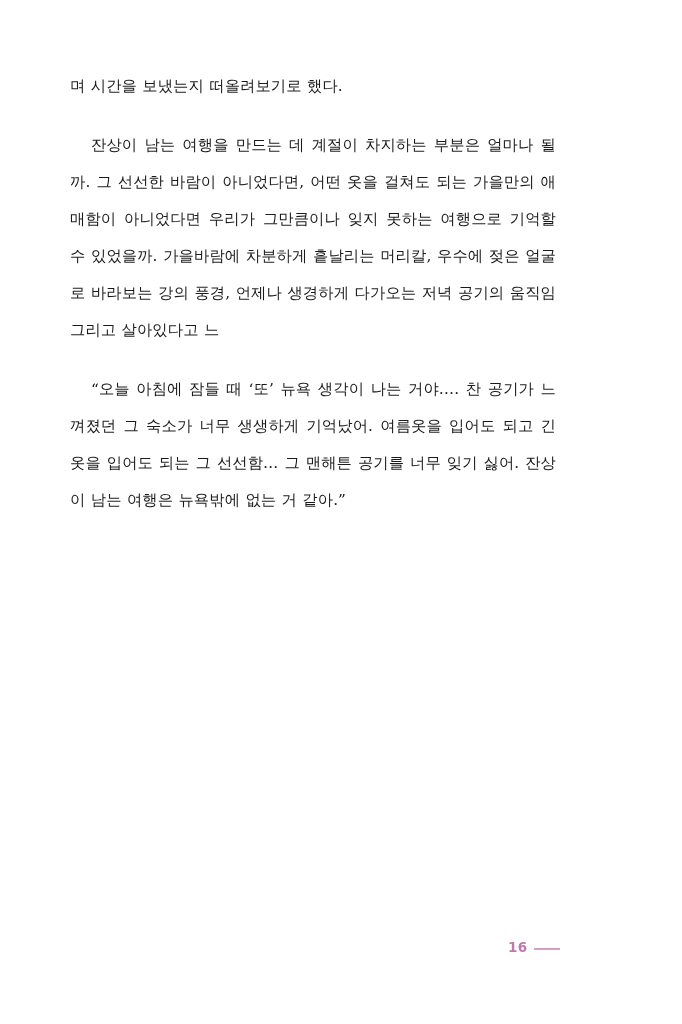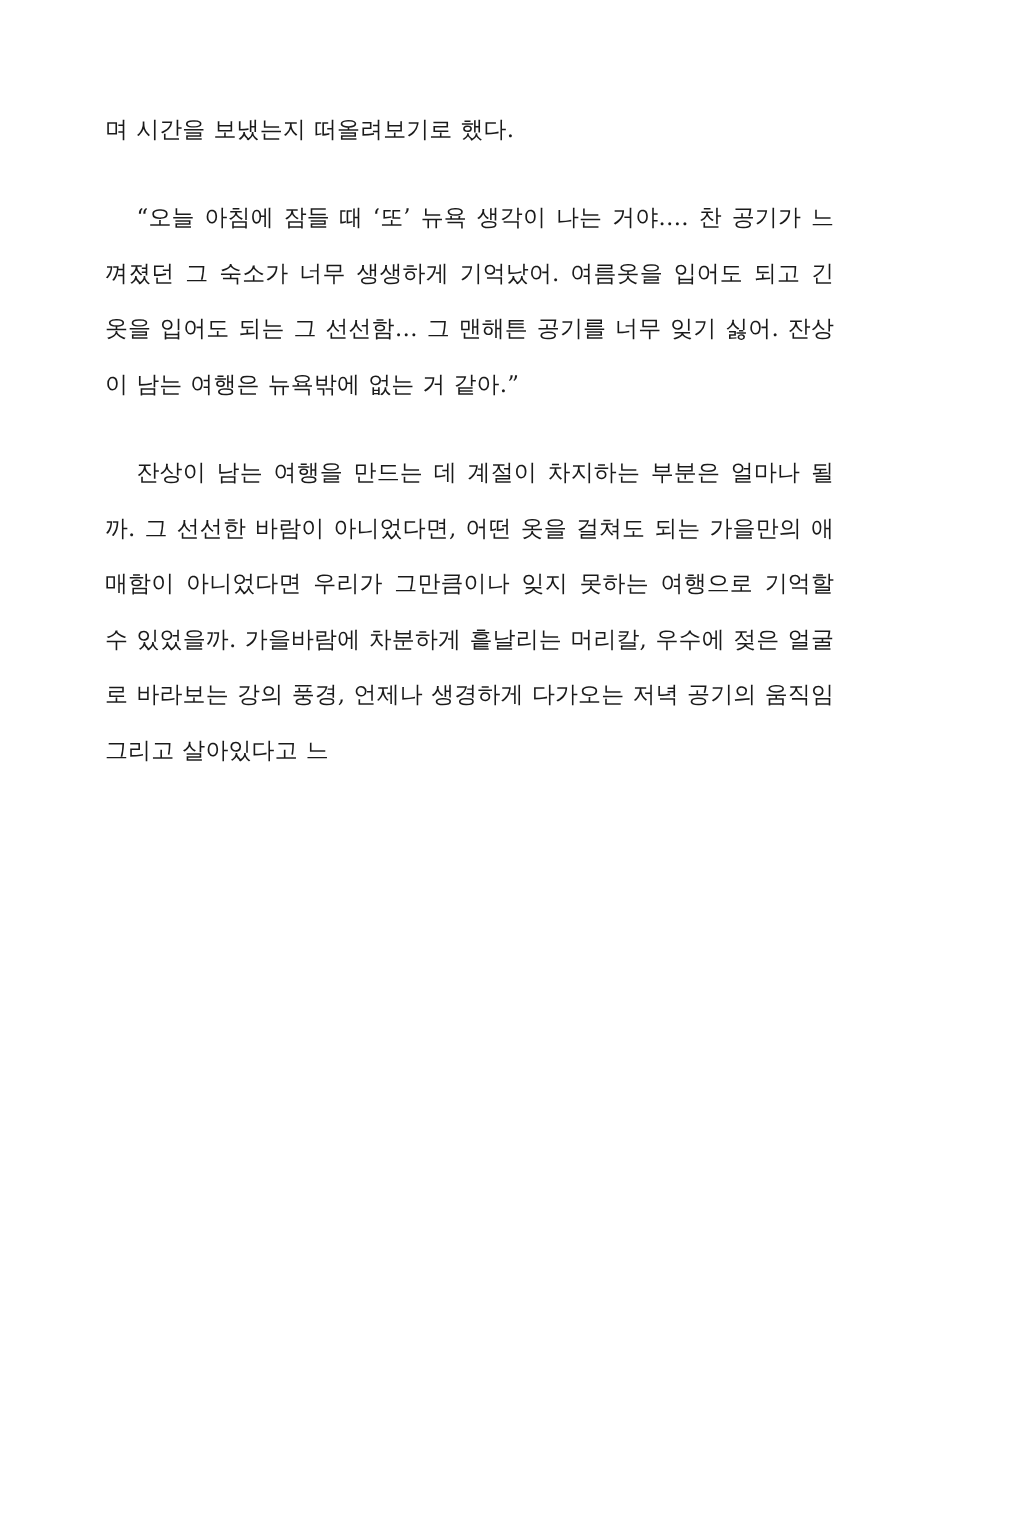--- a/index.html
+++ b/index.html
@@ -88,20 +88,24 @@
 </head>
 <body>
 
 <div class="page">
 
   <div class="text-column">
 
     <p class="para continued">며 시간을 보냈는지 떠올려보기로 했다.</p>
 
 
+    <p class="para indented">잔상이 남는 여행을 만드는 데 계절이 차지하는 부분은 얼마나 될까. 그 선선한 바람이 아니었다면, 어떤 옷을 걸쳐도 되는 가을만의 애매함이 아니었다면 우리가 그만큼이나 잊지 못하는 여행으로 기억할 수 있었을까. 가을바람에 차분하게 흩날리는 머리칼, 우수에 젖은 얼굴로 바라보는 강의 풍경, 언제나 생경하게 다가오는 저녁 공기의 움직임 그리고 살아있다고 느</p>
+
     <p class="para indented">“오늘 아침에 잠들 때 ‘또’ 뉴욕 생각이 나는 거야…. 찬 공기가 느껴졌던 그 숙소가 너무 생생하게 기억났어. 여름옷을 입어도 되고 긴 옷을 입어도 되는 그 선선함… 그 맨해튼 공기를 너무 잊기 싫어. 잔상이 남는 여행은 뉴욕밖에 없는 거 같아.”</p>
-
-    <p class="para indented">잔상이 남는 여행을 만드는 데 계절이 차지하는 부분은 얼마나 될까. 그 선선한 바람이 아니었다면, 어떤 옷을 걸쳐도 되는 가을만의 애매함이 아니었다면 우리가 그만큼이나 잊지 못하는 여행으로 기억할 수 있었을까. 가을바람에 차분하게 흩날리는 머리칼, 우수에 젖은 얼굴로 바라보는 강의 풍경, 언제나 생경하게 다가오는 저녁 공기의 움직임 그리고 살아있다고 느</p>
 
   </div>
 
+  <div class="footer">
+    <span class="folio">16</span>
+    <span class="folio-rule"></span>
+  </div>
 
 </div>
 
 </body></html>

